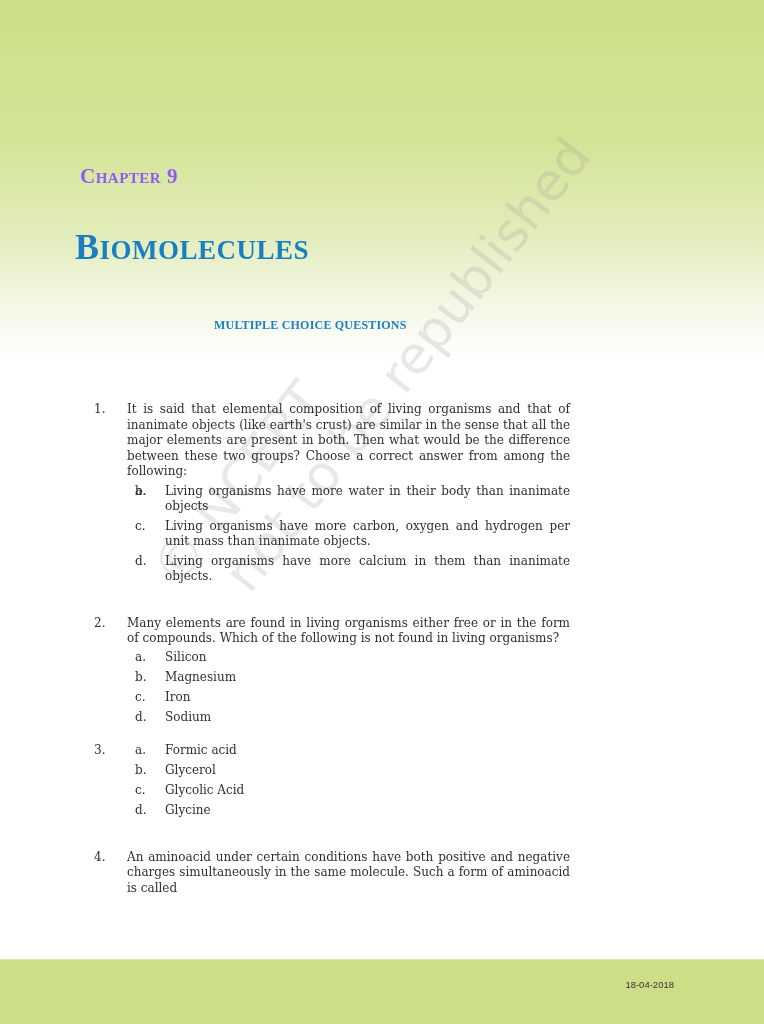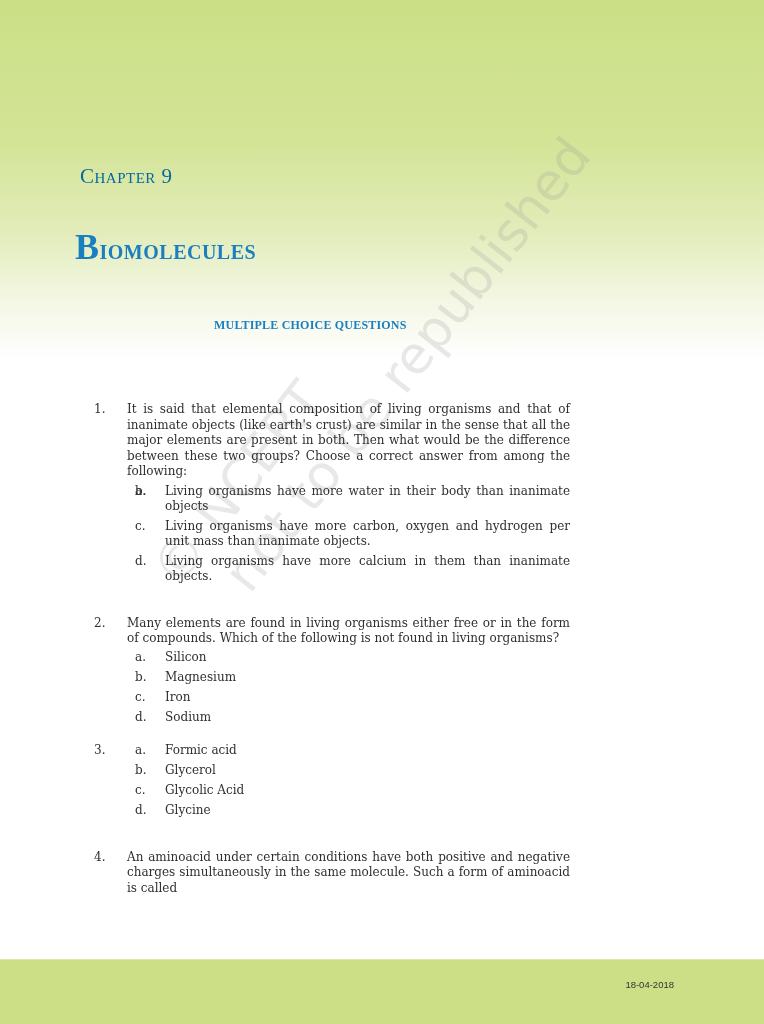--- a/index.html
+++ b/index.html
@@ -8,31 +8,31 @@
       background: #ffffff;
       font-family: "DejaVu Serif", "Liberation Serif", serif;
       color: #2b2b2b;
     }
     .top-gradient {
       position: absolute; left: 0; top: 0; width: 764px; height: 360px;
       background: linear-gradient(to bottom, #cbdf86 0px, #d3e496 140px, #e2ecb9 230px, #f3f7e3 300px, #ffffff 360px);
     }
     .chapter-label {
       position: absolute; left: 80px; top: 164px;
-      font-family: "Liberation Serif", serif; font-weight: normal;
-      color: #0369a1; font-size: 21px; letter-spacing: 0.5px;
+      font-family: "Liberation Serif", serif; font-weight: bold;
+      color: #8b5cf6; font-size: 21px; letter-spacing: 0.5px;
     }
     .chapter-label .big { font-size: 21px; }
     .chapter-label .small { font-size: 15px; }
     .title {
       position: absolute; left: 75px; top: 226px;
       font-family: "Liberation Serif", serif; font-weight: bold;
       color: #1a7fc0; font-size: 36px; letter-spacing: 0.5px;
     }
-    .title .small { font-size: 20px; }
+    .title .small { font-size: 27px; }
     .section-heading {
       position: absolute; left: 214px; top: 318px;
       font-family: Liberation Serif, serif; font-weight: bold;
       color: #1a7fc0; font-size: 12px; letter-spacing: 0.2px;
     }
     .questions {
       position: absolute; left: 94px; top: 371px; width: 476px;
       font-family: "DejaVu Serif", serif; font-size: 12px; line-height: 15.5px;
       color: #2f2f2f;
     }

